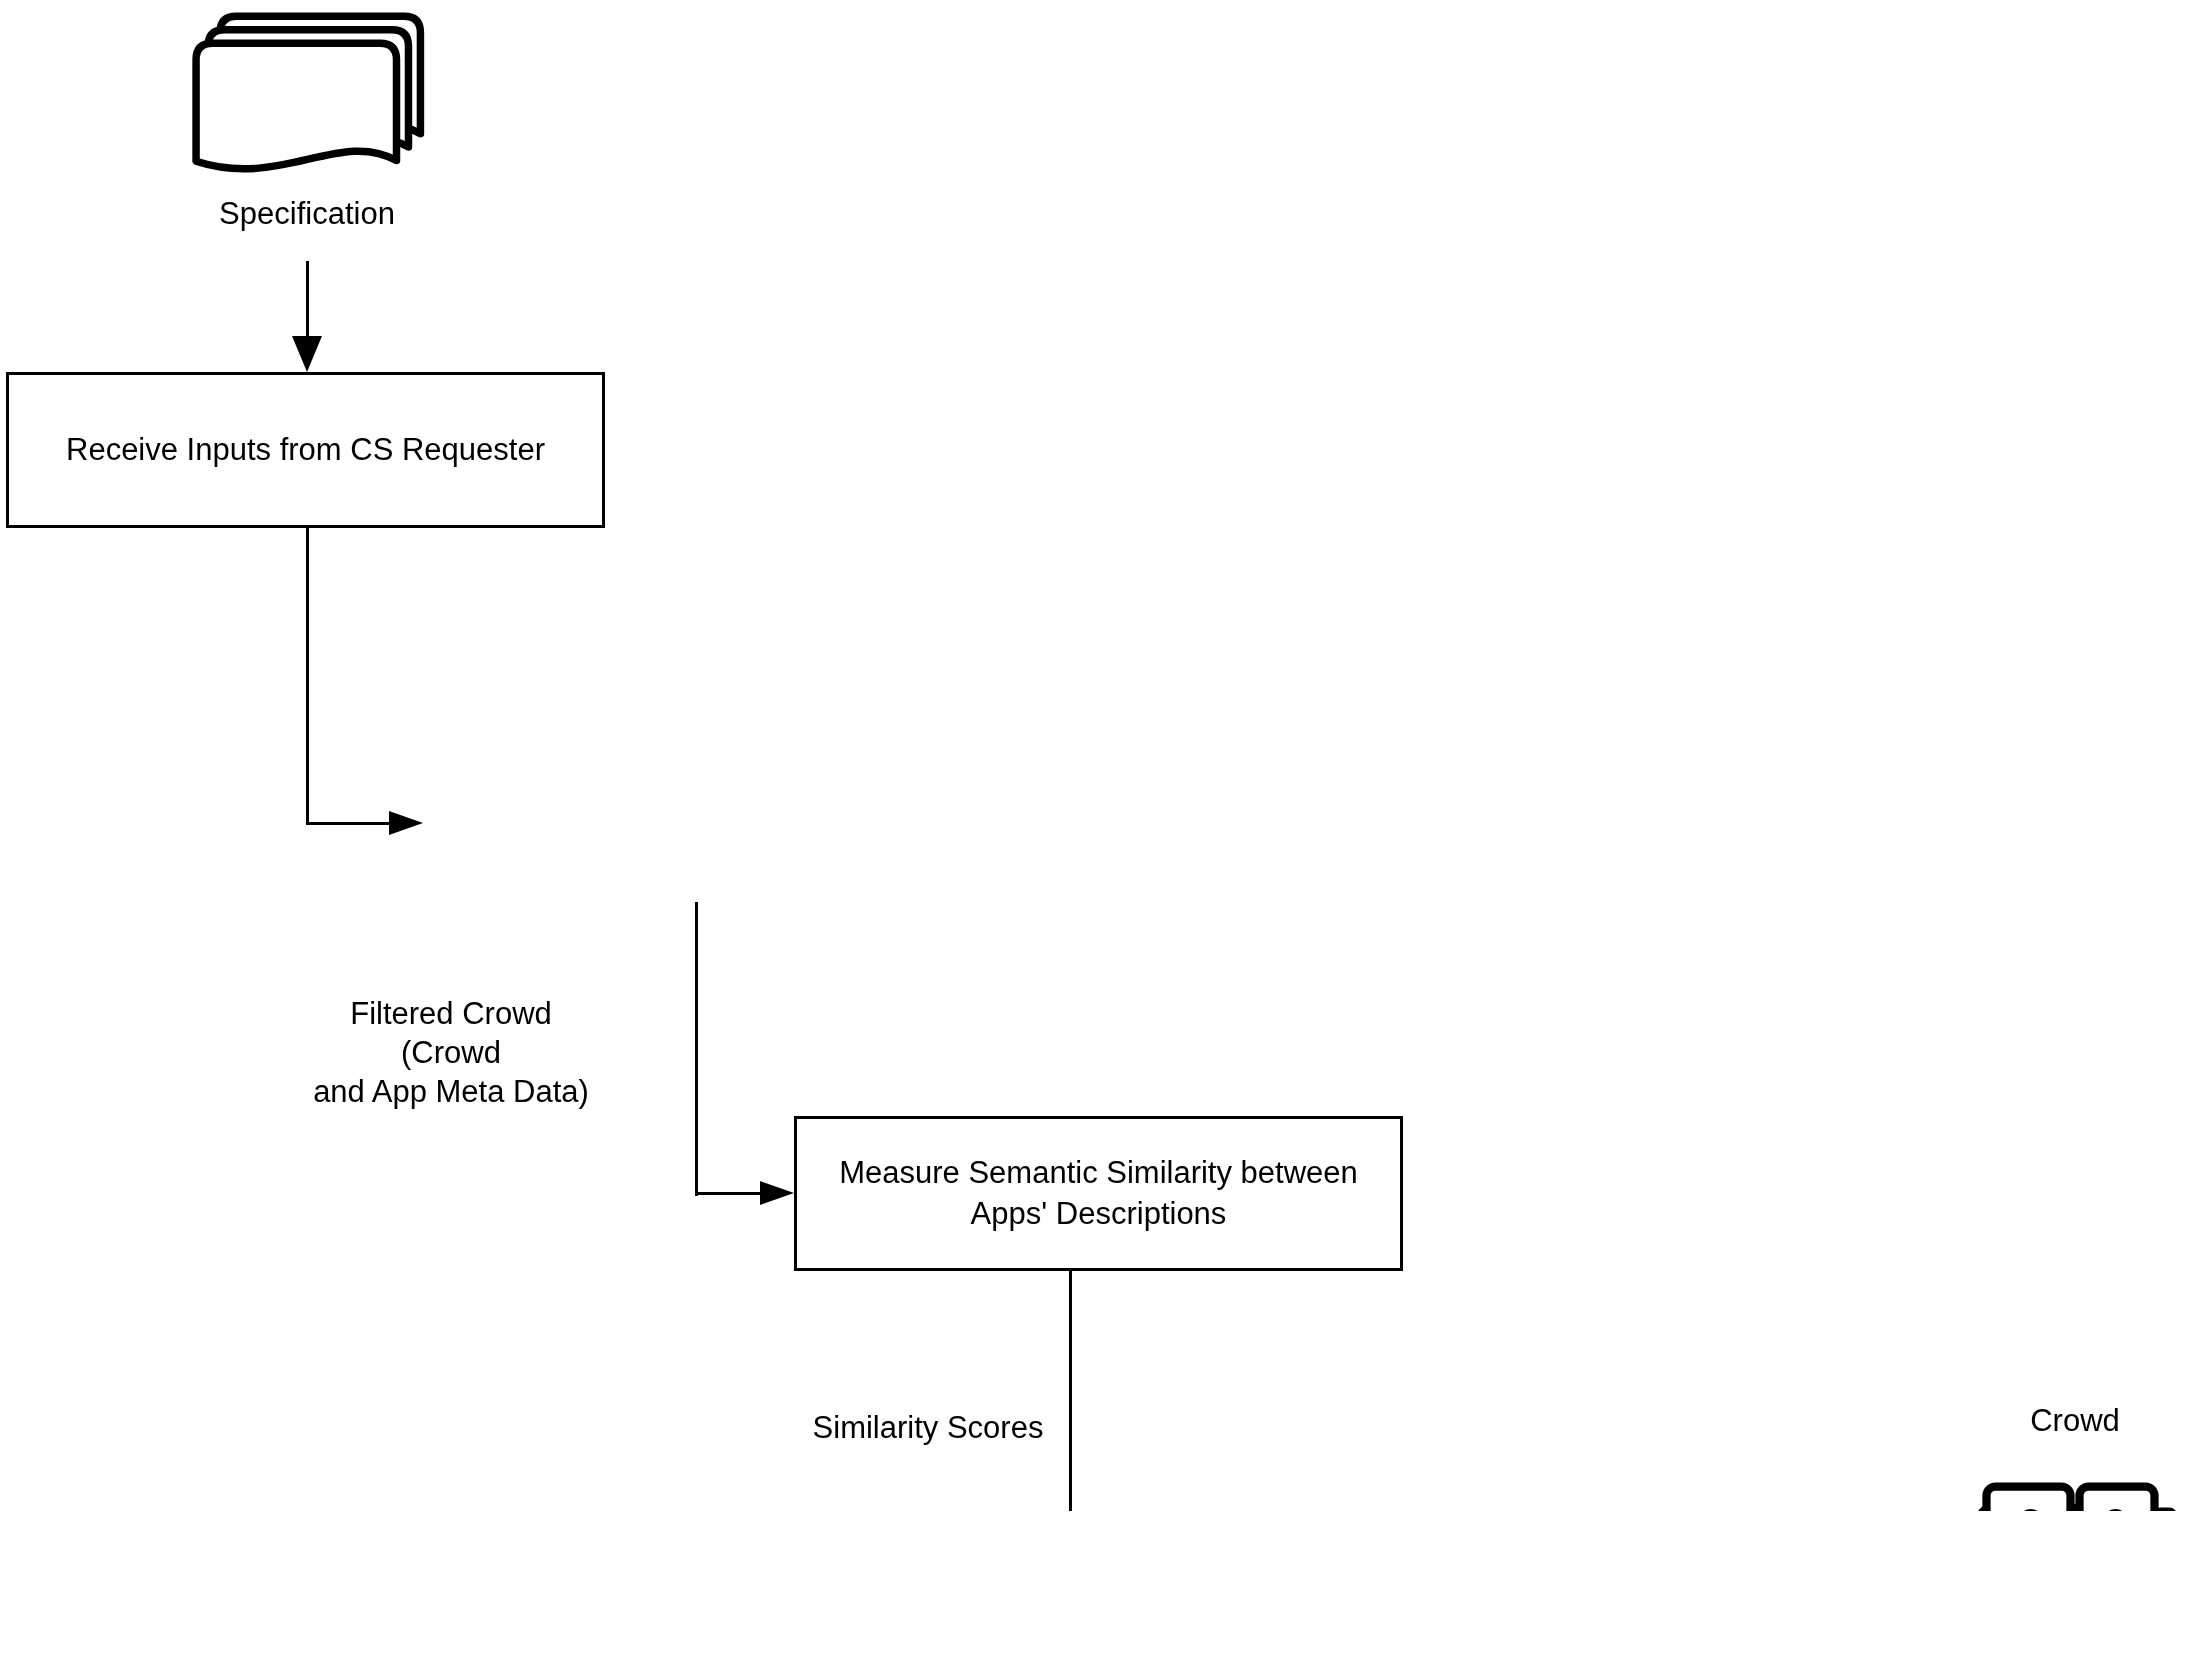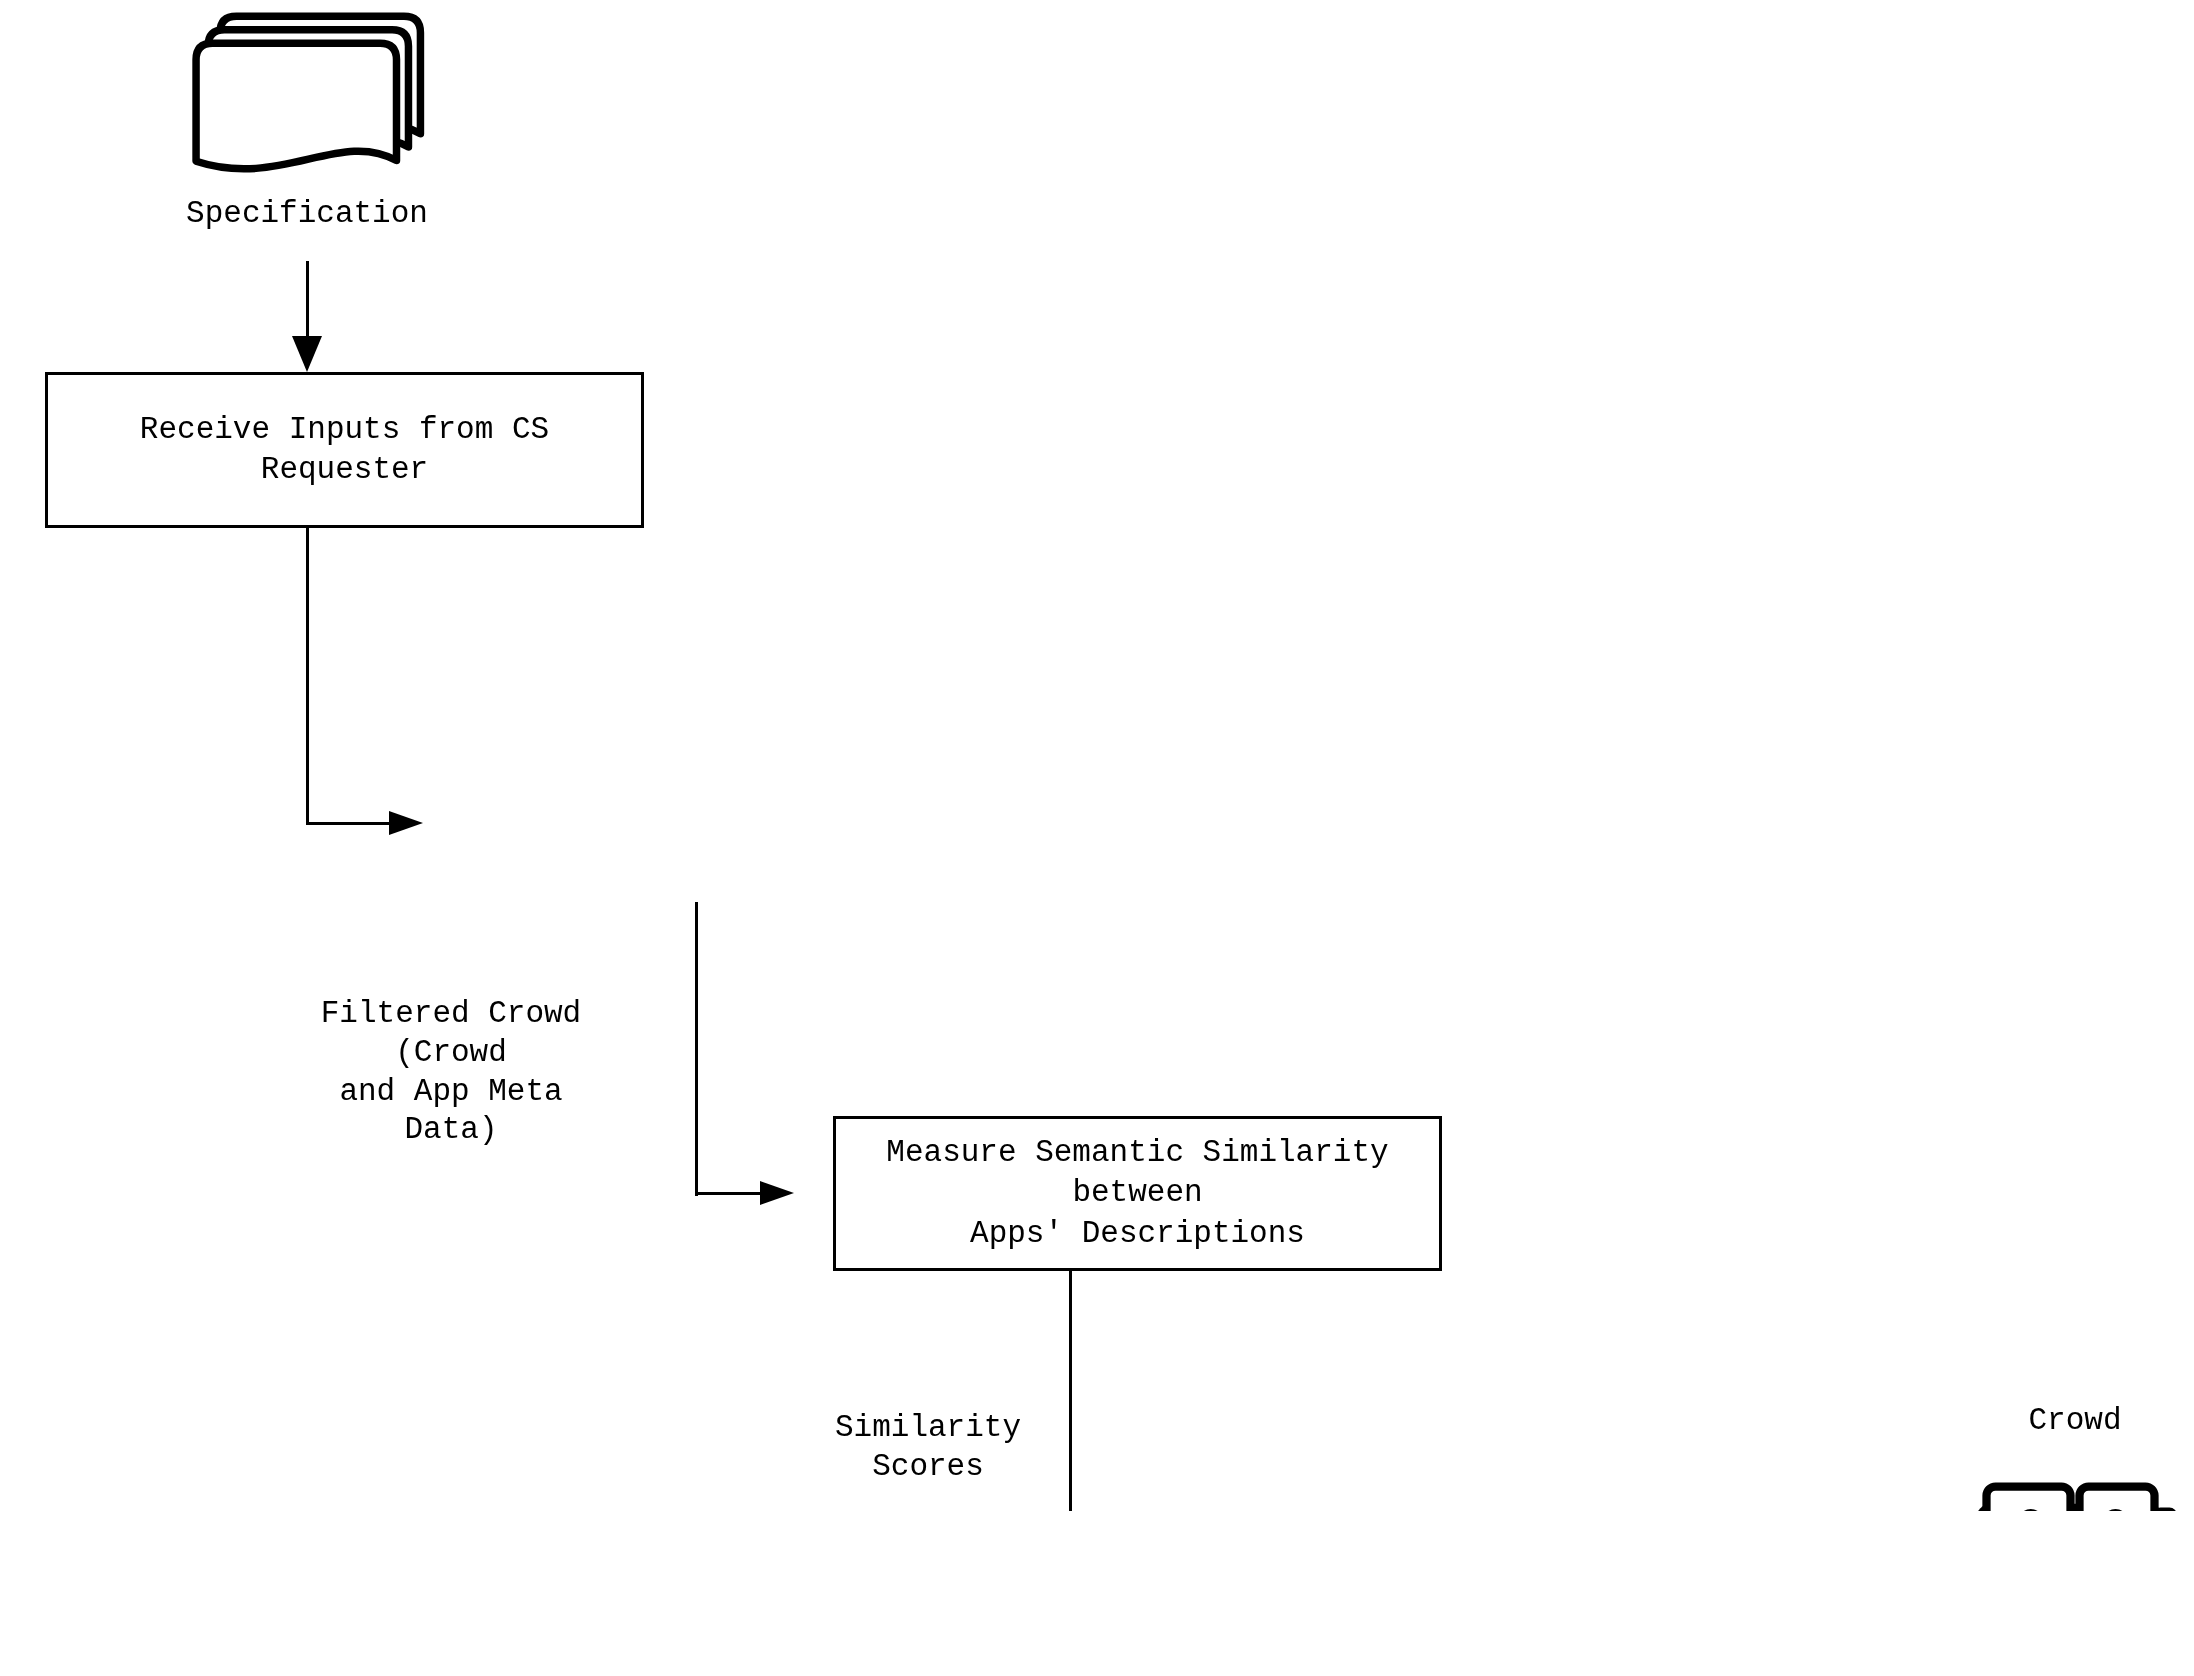--- a/index.html
+++ b/index.html
@@ -1,20 +1,20 @@
 <!DOCTYPE html>
 <html style="font-size:12px"><head>
 <meta charset="utf-8">
 <style>
   html,body{margin:0;padding:0;background:#ffffff;}
   .canvas{position:relative;width:2194px;height:1511px;background:#ffffff;
-          font-family:Liberation Mono, monospace;color:#000;overflow:hidden;}
+          font-family:Liberation Sans, sans-serif;color:#000;overflow:hidden;}
   .pbox{position:absolute;border:3.7px solid #000;background:#fff;box-sizing:border-box;
         display:flex;align-items:center;justify-content:center;text-align:center;
-        font-size:31px;line-height:1.3;white-space:pre-line;margin-left:39px;}
+        font-size:31px;line-height:1.3;white-space:pre-line;}
   .lbl{position:absolute;text-align:center;font-size:31px;line-height:1.25;white-space:pre-line;}
   .line{position:absolute;background:#000;}
   .ah-r{position:absolute;width:0;height:0;border-top:12.7px solid transparent;
         border-bottom:12.7px solid transparent;border-left:34px solid #000;}
   .ah-d{position:absolute;width:0;height:0;border-left:15px solid transparent;
         border-right:15px solid transparent;border-top:36px solid #000;}
   svg{position:absolute;}
 </style>
 </head>
 <body>

